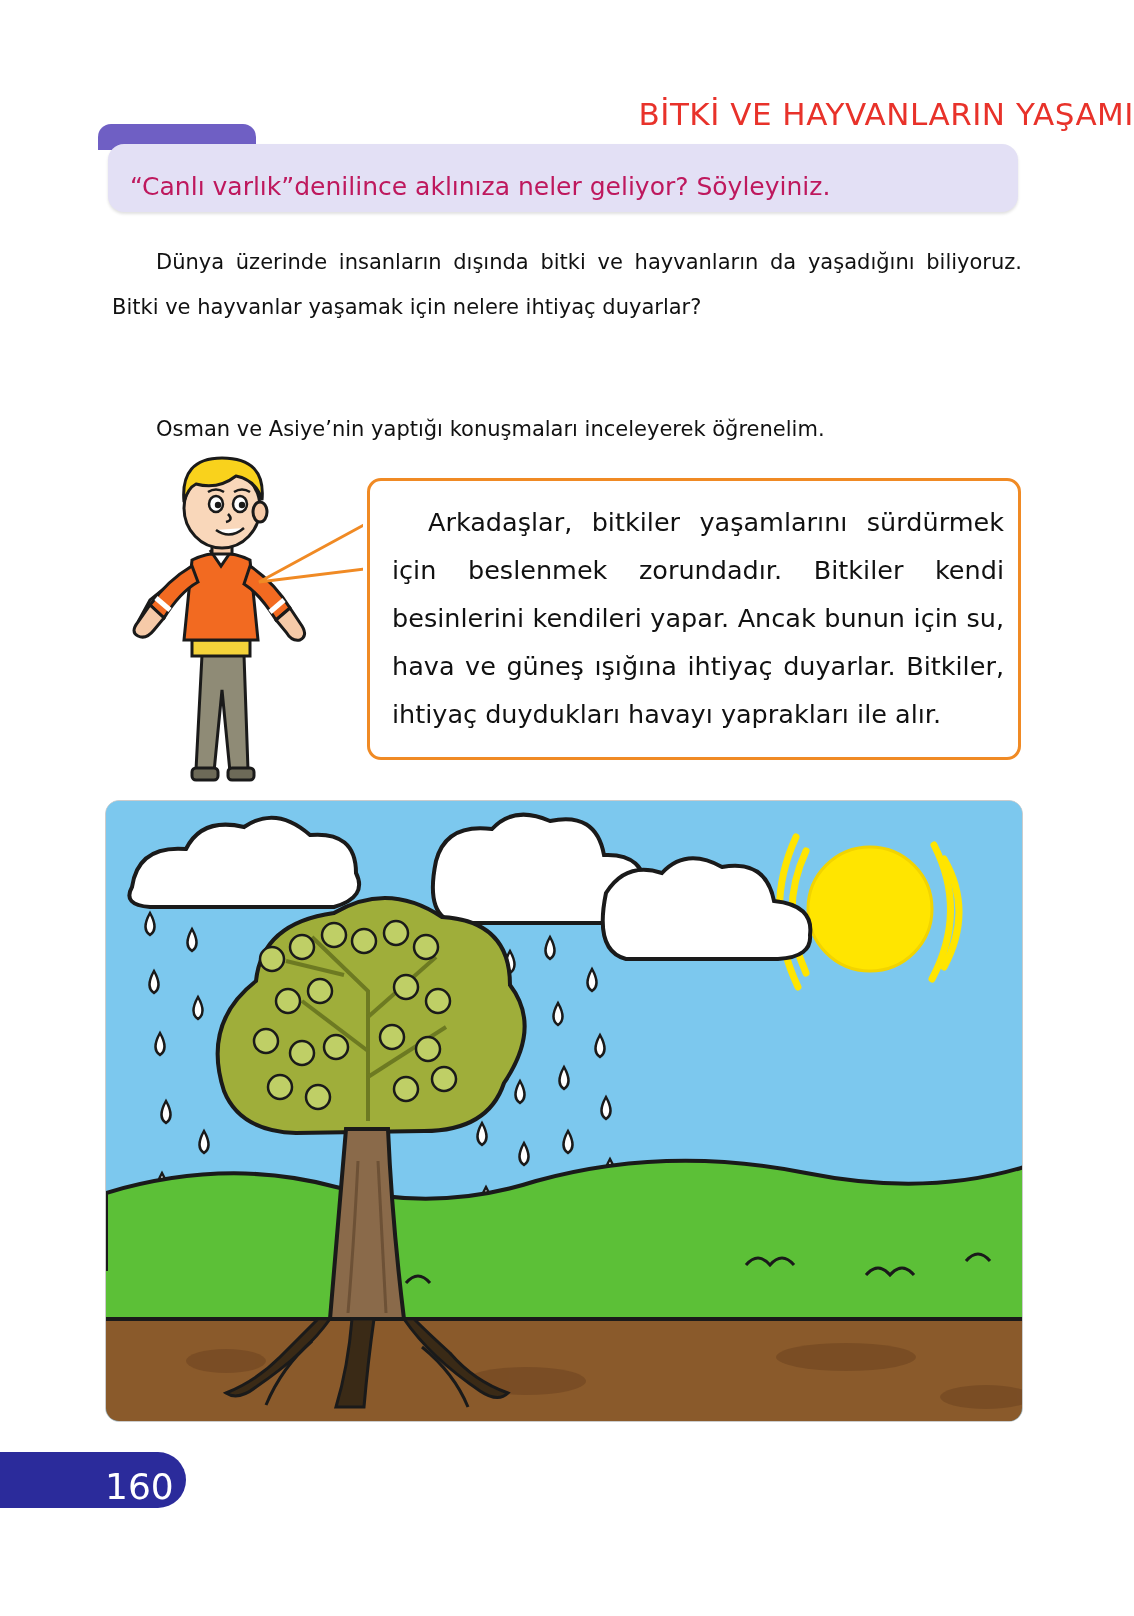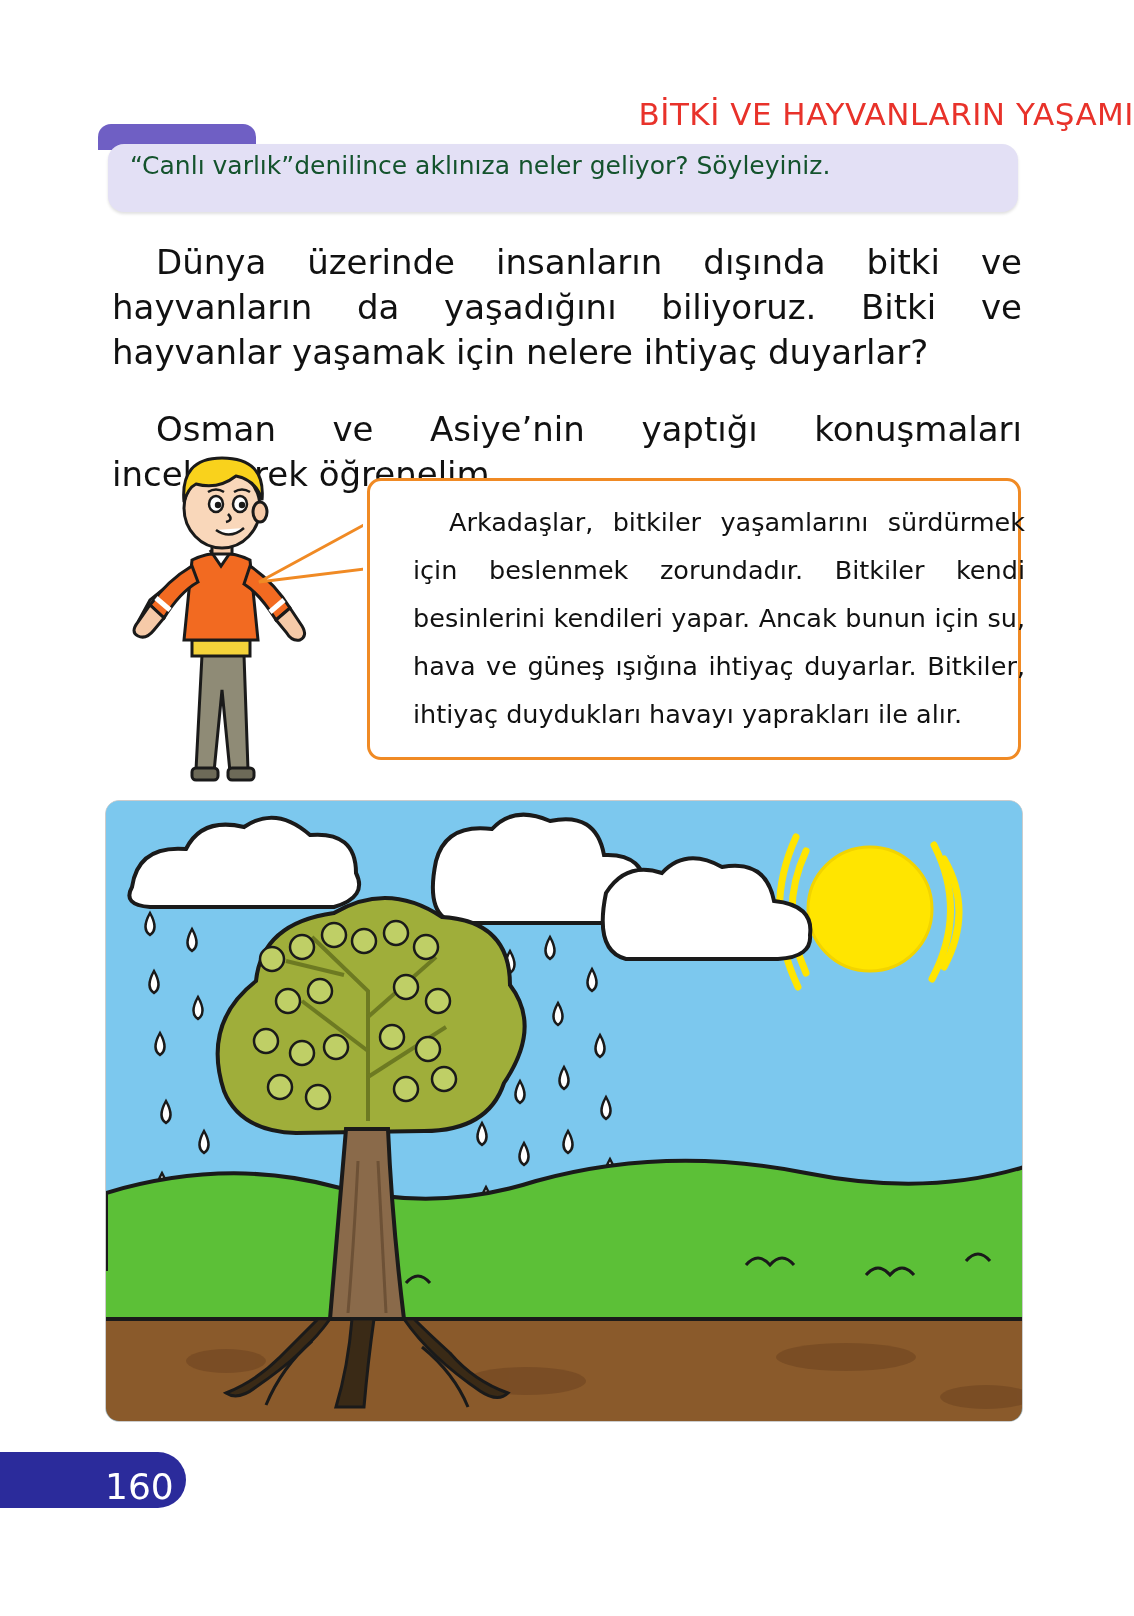--- a/index.html
+++ b/index.html
@@ -50,30 +50,30 @@
     top: 144px;
     width: 910px;
     height: 68px;
     background: #e3e0f5;
     border-radius: 16px;
     box-shadow: 0 2px 3px rgba(0,0,0,0.12);
   }
   .banner-text {
     position: absolute;
     left: 130px;
-    top: 151px;
+    top: 172px;
     width: 880px;
     font-size: 25px;
-    color: #14532d;
+    color: #be185d;
   }
 
   
   .para {
     position: absolute;
-    font-size: 34px;
+    font-size: 21px;
     line-height: 45px;
     color: #111111;
     text-align: justify;
     text-justify: inter-word;
   }
   #para1 {
     left: 112px;
     top: 240px;
     width: 910px;
     text-indent: 44px;
@@ -102,21 +102,21 @@
     top: 478px;
     width: 654px;
     height: 282px;
     border: 3px solid #f08a24;
     border-radius: 14px;
     background: #ffffff;
     box-sizing: border-box;
   }
   .bubble-text {
     position: absolute;
-    left: 413px;
+    left: 392px;
     top: 498px;
     width: 612px;
     font-size: 25.5px;
     line-height: 48px;
     color: #111111;
     text-align: justify;
     text-justify: inter-word;
     text-indent: 36px;
   }
   .bubble-tail {

